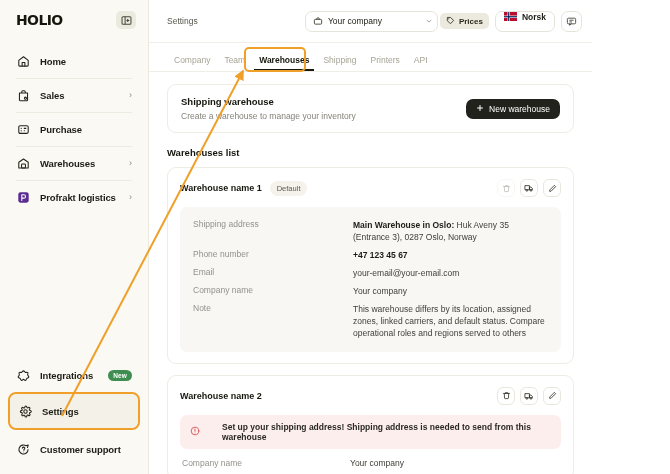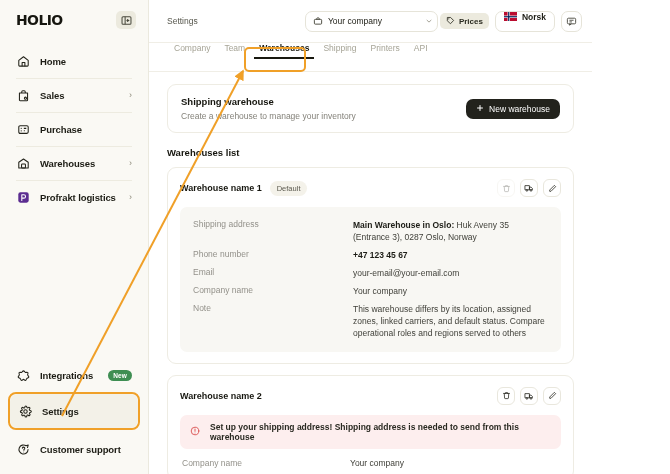--- a/index.html
+++ b/index.html
@@ -94,21 +94,21 @@
   }
   .lang-btn span { font-size: 8.5px; font-weight: 700; color: #22221a; }
   .icon-sq {
     width: 21px; height: 21px; border: 1px solid #e6e4d9; border-radius: 7px;
     display: flex; align-items: center; justify-content: center; background: #fff;
     cursor: pointer;
   }
 
   
   .tabs-row {
-    flex: 0 0 29px; height: 29px; display: flex; align-items: flex-start;
+    flex: 0 0 29px; height: 29px; display: flex; align-items: flex-end;
     padding: 0 18px; border-bottom: 1px solid #f0eee6; position: relative;
   }
   .tab {
     font-size: 8.5px; color: #a6a496; padding: 0 7px 6px; cursor: pointer;
     position: relative; font-weight: 400;
   }
   .tab.sel { color: #18180f; font-weight: 700; }
   .tab.sel::after {
     content: ""; position: absolute; left: 2px; right: 2px; bottom: 0;
     height: 1.6px; background: #18180f;
@@ -146,21 +146,21 @@
   .act-btn.disabled { opacity: 0.35; cursor: default; }
 
   .detail-box { background: #f8f7f3; border-radius: 7px; padding: 9px 13px; margin-top: 10px; }
   .drow { display: flex; padding: 3px 0; }
   .dlabel { width: 160px; flex: 0 0 160px; font-size: 8.5px; color: #93918a; }
   .dval { font-size: 8.5px; color: #41413a; line-height: 1.42; }
   .dval b { color: #1d1d16; font-weight: 700; }
 
   .alert {
     background: #fdeeee; border-radius: 7px; padding: 7px 10px; margin-top: 10px;
-    display: flex; align-items: center; gap: 10px;
+    display: flex; align-items: center; gap: 22px;
   }
   .alert span { font-size: 8.5px; color: #2a2a22; font-weight: 700; }
   .wh2-row { display: flex; padding: 9px 0 0 2px; }
   .wh2-label { width: 168px; flex: 0 0 168px; font-size: 8.5px; color: #93918a; }
   .wh2-val { font-size: 8.5px; color: #41413a; }
 
   
   .overlay { position: absolute; inset: 0; pointer-events: none; z-index: 50; }
   .hl-box {
     position: absolute; border: 2px solid #f0a028; border-radius: 5px;

